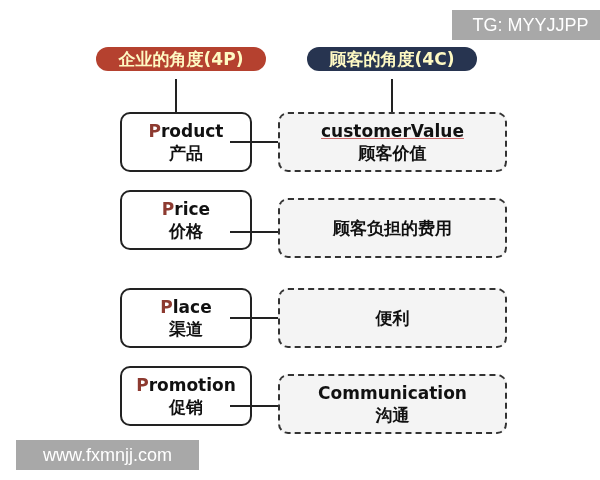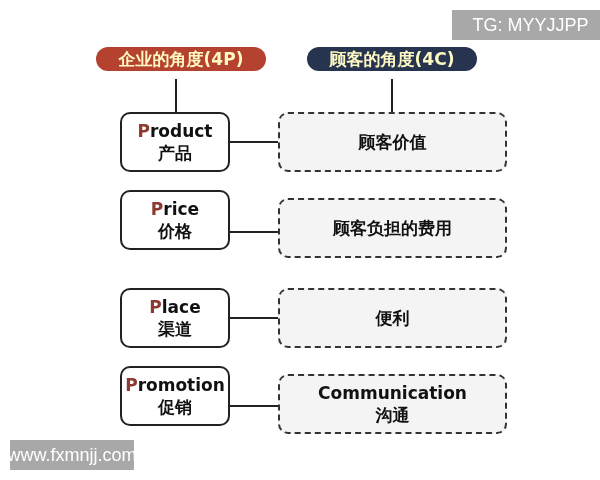--- a/index.html
+++ b/index.html
@@ -8,35 +8,35 @@
     background: #ffffff;
     font-family: "DejaVu Sans", "Liberation Sans", sans-serif;
     color: #111;
   }
   .watermark {
     position: absolute; background: #a8a8a8; color: #ffffff;
     font-family: "Liberation Sans", sans-serif; font-size: 18px;
     display: flex; align-items: center; justify-content: center;
   }
   .wm-top { left: 452px; top: 10px; width: 157px; height: 30px; }
-  .wm-bottom { left: 10px; top: 440px; width: 124px; height: 30px; }
+  .wm-bottom { left: 16px; top: 440px; width: 183px; height: 30px; }
 
   .header-pill {
     position: absolute; height: 24px; border-radius: 16px;
     color: #fef9c3; font-weight: bold; font-size: 17px;
     display: flex; align-items: center; justify-content: center;
   }
   .pill-left { left: 96px; top: 47px; width: 170px; background: #b5412f; }
   .pill-right { left: 307px; top: 47px; width: 170px; background: #273450; }
 
   .vline { position: absolute; width: 2px; background: #222; }
   .hline { position: absolute; height: 2px; background: #222; }
 
   .left-box {
-    position: absolute; left: 120px; width: 110px; height: 60px;
+    position: absolute; left: 120px; width: 132px; height: 60px;
     border: 2px solid #222; border-radius: 10px; background: #fff;
     box-sizing: border-box;
     display: flex; flex-direction: column; align-items: center; justify-content: center;
     font-weight: bold; font-size: 17px; line-height: 22px;
   }
   .left-box .first { color: #8d3a30; }
   .right-box {
     position: absolute; left: 278px; width: 229px; height: 60px;
     border: 2px dashed #333; border-radius: 10px; background: #f4f4f4;
     box-sizing: border-box;
@@ -55,20 +55,21 @@
 
 <div class="vline" style="left:175px; top:79px; height:34px;"></div>
 <div class="vline" style="left:391px; top:79px; height:34px;"></div>
 
 <div class="left-box" style="top:112px;">
   <div><span class="first">P</span><span>roduct</span></div>
   <div>产品</div>
 </div>
 <div class="hline" style="left:230px; top:141px; width:48px;"></div>
 <div class="right-box" style="top:112px;">
+  <div class="underline">customerValue</div>
   <div>顾客价值</div>
 </div>
 
 <div class="left-box" style="top:190px;text-align:right;">
   <div><span class="first">P</span><span>rice</span></div>
   <div>价格</div>
 </div>
 <div class="hline" style="left:230px; top:231px; width:48px;"></div>
 <div class="right-box" style="top:198px;">
   <div>顾客负担的费用</div>

